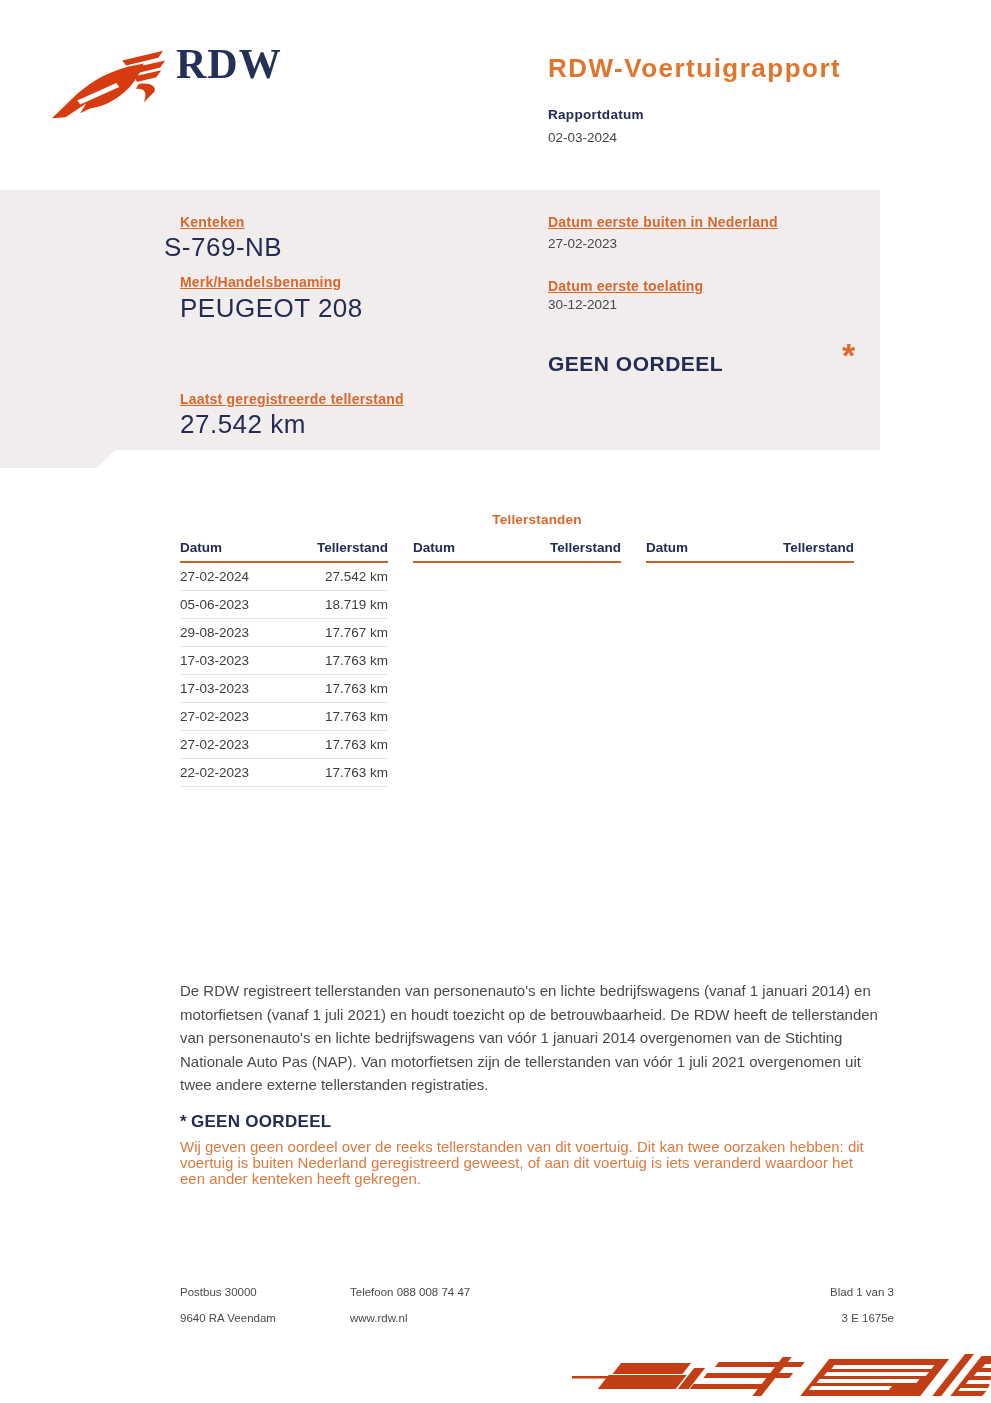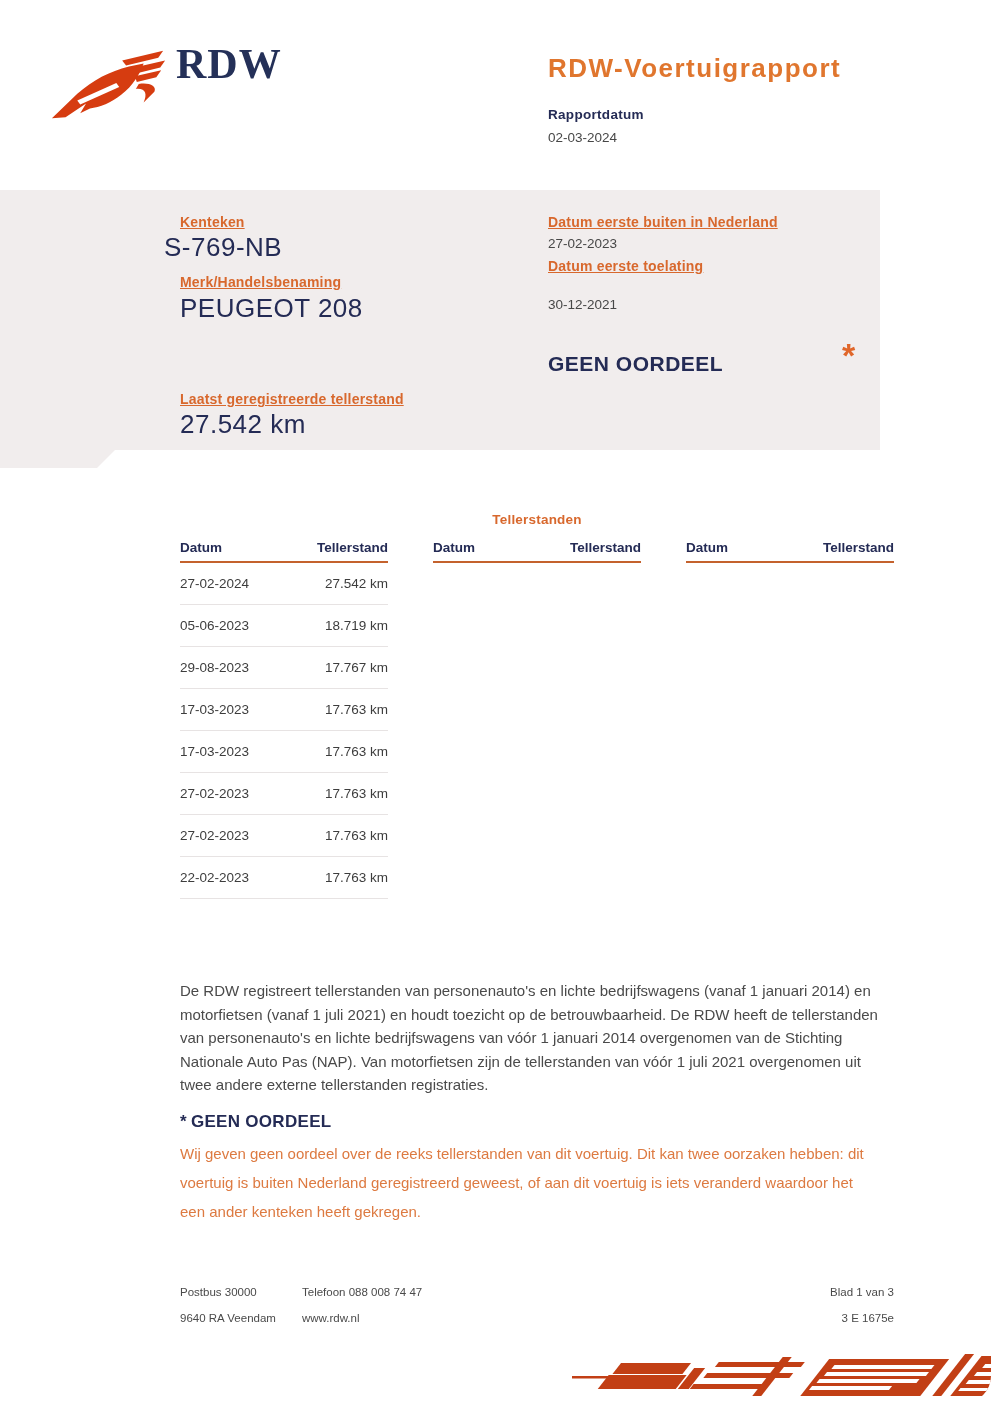--- a/index.html
+++ b/index.html
@@ -58,53 +58,53 @@
     position: absolute; left: 842px; top: 146px;
     font-size: 34px; font-weight: bold; color: #e0662a;
   }
 
   
   .tables-wrap { position: absolute; left: 180px; top: 512px; width: 714px; text-align: center; }
   .tables-heading {
     font-size: 13.5px; font-weight: bold; color: #d8682d; letter-spacing: 0.2px;
     margin-bottom: 13px;
   }
-  .tables-row { display: flex; gap: 45px; }
+  .tables-row { display: flex; gap: 25px; }
   .tstable { width: 208px; }
   .tstable-head {
     display: flex; justify-content: space-between;
     border-bottom: 2px solid #c4622d; padding-bottom: 6px;
   }
   .tstable-head span { font-size: 13.5px; font-weight: bold; color: #242b55; }
   .ts-row {
     display: flex; justify-content: space-between; align-items: center;
-    height: 42px; border-bottom: 1px solid #e7e3e3;
+    height: 28px; border-bottom: 1px solid #e7e3e3;
     font-size: 13.5px; color: #3d3d3d;
   }
 
   
   .toelichting { position: absolute; left: 180px; top: 954px; width: 702px; }
   .toelichting-heading {
     font-size: 13.5px; font-weight: bold; color: #d8682d; letter-spacing: 0.2px;
   }
   .toelichting-body {
     margin-top: 25px; font-size: 15px; color: #4a4a4a; line-height: 23.5px;
   }
   .oordeel-heading {
     margin-top: 15px; font-size: 17px; font-weight: bold; color: #242b55;
     letter-spacing: 0.3px;
   }
   .oordeel-heading .ast { margin-right: 4px; }
   .oordeel-body {
-    margin-top: 7px; font-size: 15px; color: #dd7a41; line-height: 29px;
+    margin-top: 7px; font-size: 15px; color: #dd7a41; line-height: 16px;
   }
 
   
   .footer { position: absolute; left: 180px; top: 1286px; width: 714px; font-size: 11.5px; color: #4a4a4a; }
-  .footer-line { display: flex; height: 14px; margin-bottom: 12px; }
+  .footer-line { display: flex; height: 14px; margin-bottom: 12px; gap: 48px; }
   .footer-col1 { width: 122px; }
   .footer-col2 { flex: 1; }
   .footer-col3 { text-align: right; }
   .footer a { color: #4a4a4a; text-decoration: none; }
 
   
   .stripes { position: absolute; right: 0; bottom: 0; }
 </style>
 </head>
 <body>
@@ -133,21 +133,21 @@
 
     <div class="box-label" style="left:180px; top:84px;">Merk/Handelsbenaming</div>
     <div class="box-value-lg" style="left:180px; top:103px;">PEUGEOT 208</div>
 
     <div class="box-label" style="left:180px; top:201px;">Laatst geregistreerde tellerstand</div>
     <div class="box-value-lg" style="left:180px; top:219px;">27.542 km</div>
 
     <div class="box-label" style="left:548px; top:24px;">Datum eerste buiten in Nederland</div>
     <div class="box-value-sm" style="left:548px; top:46px;">27-02-2023</div>
 
-    <div class="box-label" style="left:548px; top:68px;">Datum eerste toelating</div>
+    <div class="box-label" style="left:548px; top:88px;">Datum eerste toelating</div>
     <div class="box-value-sm" style="left:548px; top:107px;">30-12-2021</div>
 
     <div class="box-oordeel">GEEN OORDEEL</div>
     <div class="box-asterisk">*</div>
   </div>
 
   <div class="tables-wrap">
     <div class="tables-heading">Tellerstanden</div>
     <div class="tables-row">
       <div class="tstable">

